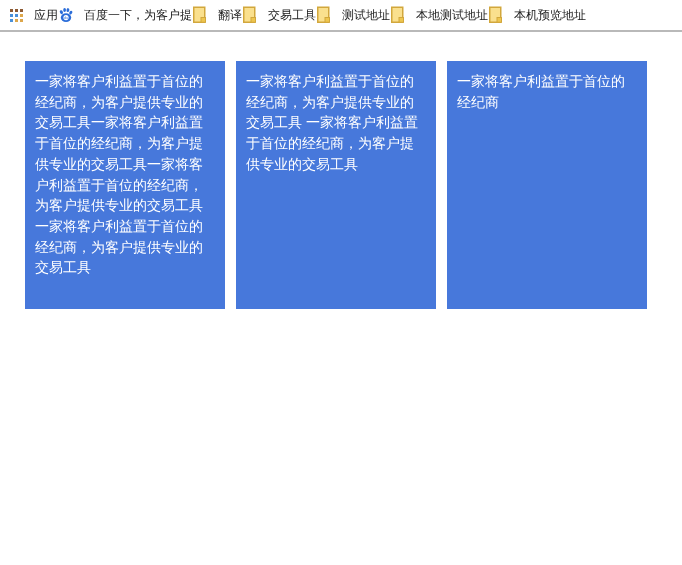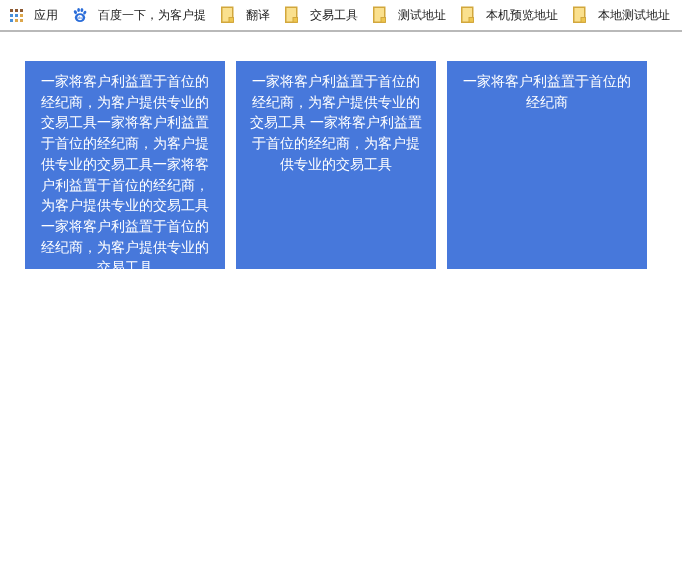--- a/index.html
+++ b/index.html
@@ -15,21 +15,20 @@
   }
 
   
   .bookmarks-bar {
     height: 30px;
     background: #ffffff;
     border-bottom: 2px solid #b9b9b9;
     display: flex;
     align-items: center;
     padding-left: 8px;
-    column-gap: 14px;
     white-space: nowrap;
   }
   .bm-item {
     display: flex;
     align-items: center;
     gap: 10px;
     font-size: 12px;
     color: #202020;
     cursor: pointer;
     flex: 0 0 auto;
@@ -52,25 +51,24 @@
   .grid9 i { display: block; }
 
   
   .cards-row {
     display: flex;
     gap: 11px;
     margin: 29px 0 0 25px;
   }
   .card {
     width: 200px;
-    height: 208px;
+    height: 248px;
     box-sizing: border-box;
     padding: 10px;
     overflow: hidden;
-    text-align: center;
   }
   .card p {
     margin: 0;
     font-size: 14px;
     line-height: 20.7px;
     white-space: pre;
     letter-spacing: 0;
   }
 </style>
 </head>
@@ -134,30 +132,30 @@
       </span>
       <span class="bm-label">测试地址</span>
     </div>
     <div class="bm-item">
       <span class="bm-icon">
         <svg width="16" height="18" viewBox="0 0 16 18">
           <rect x="1.75" y="1.25" width="11" height="15" fill="#fae08e" stroke="#d2a73c" stroke-width="1.5"></rect>
           <rect x="9" y="11.5" width="4.5" height="4.75" fill="#eec64f" stroke="#d2a73c" stroke-width="1"></rect>
         </svg>
       </span>
-      <span class="bm-label">本机预览地址</span>
+      <span class="bm-label">本地测试地址</span>
     </div>
     <div class="bm-item">
       <span class="bm-icon">
         <svg width="16" height="18" viewBox="0 0 16 18">
           <rect x="1.75" y="1.25" width="11" height="15" fill="#fae08e" stroke="#d2a73c" stroke-width="1.5"></rect>
           <rect x="9" y="11.5" width="4.5" height="4.75" fill="#eec64f" stroke="#d2a73c" stroke-width="1"></rect>
         </svg>
       </span>
-      <span class="bm-label">本地测试地址</span>
+      <span class="bm-label">本机预览地址</span>
     </div>
   </div>
 
 <div class="cards-row" id="cards-row">
     <div class="card" style="background: rgb(71, 120, 219); color: rgb(255, 255, 255);">
       <p>一家将客户利益置于首位的
 经纪商，为客户提供专业的
 交易工具一家将客户利益置
 于首位的经纪商，为客户提
 供专业的交易工具一家将客

